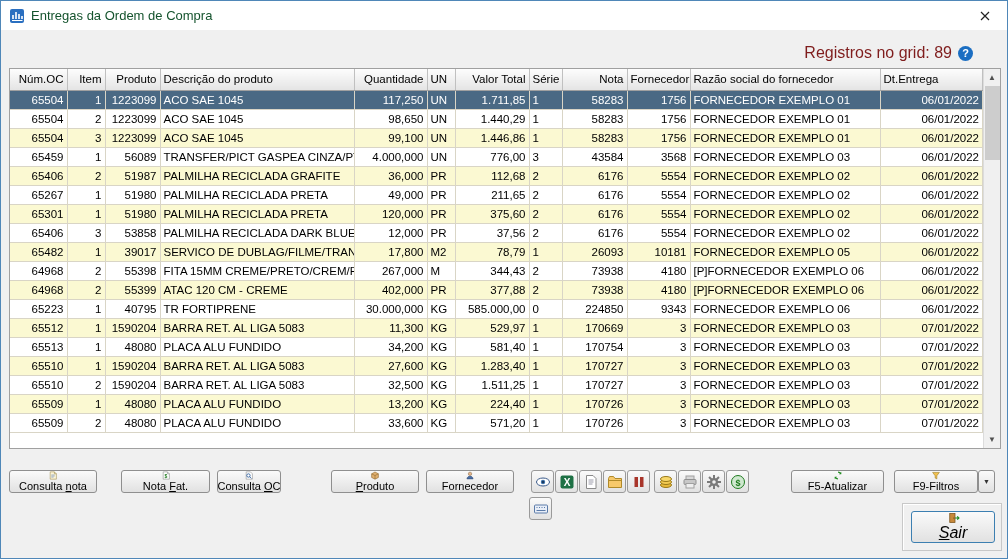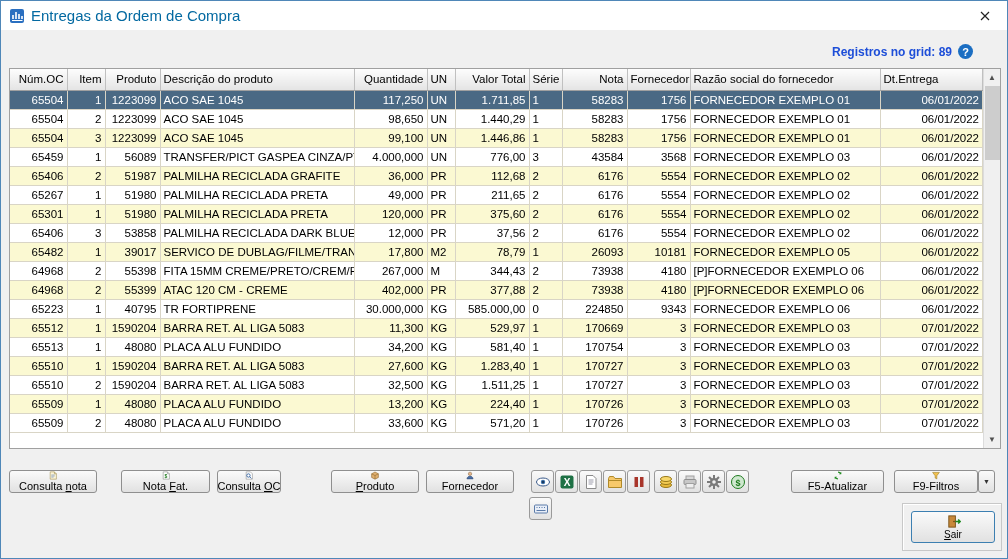--- a/index.html
+++ b/index.html
@@ -8,26 +8,26 @@
   .window {
     position: relative; width: 1008px; height: 559px;
     background: #f0f0f0;
     border: 1px solid var(--window-border, #4f87b8);
     overflow: hidden;
   }
 
   
   .titlebar { height: 29px; background: #fff; display: flex; align-items: center; padding-left: 8px; }
   .app-icon { width: 16px; height: 16px; display: inline-flex; }
-  .title-text { font-size: 15px; color: #0369a1; margin-left: 6px; }
+  .title-text { font-size: 13px; color: #14532d; margin-left: 6px; }
   .close-btn { margin-left: auto; width: 45px; height: 29px; border: none; background: transparent; display: flex; align-items: center; justify-content: center; cursor: pointer; }
 
   
   .records-row { position: absolute; top: 43px; right: 34px; display: flex; align-items: center; gap: 6px; }
-  .records-label { font-weight: bold; font-size: 12px; color: #1d4ed8; }
+  .records-label { font-weight: normal; font-size: 16px; color: #7f1d1d; }
   .help-icon { width: 15px; height: 15px; border-radius: 50%; background: var(--help-icon-bg, #1b6ec2);
     color: #fff; font-size: 11px; font-weight: bold; display: flex; align-items: center; justify-content: center; cursor: pointer; }
 
   
   .grid-wrap { position: absolute; left: 8px; top: 67px; width: 992px; height: 381px;
     background: #fff; border: 1px solid #a0a0a0; overflow: hidden; }
   table.grid { border-collapse: collapse; table-layout: fixed; width: 973px; font-size: 11.5px; color: #000; }
   table.grid th { height: 21px; background: linear-gradient(#fdfdfd, #e4e4e4);
     border-right: 1px solid #c0c0c0; border-bottom: 1px solid #a0a0a0;
     font-weight: normal; padding: 0 3px; white-space: nowrap; overflow: hidden; }
@@ -52,21 +52,21 @@
   .footer { position: absolute; left: 0; top: 461px; width: 100%; height: 98px; }
   .btn { position: absolute; top: 8px; height: 23px; display: flex; align-items: center; justify-content: center;
     gap: 0; font-size: 11px; font-family: "Liberation Sans", sans-serif; color: #000;
     background: linear-gradient(#fafafa, #e1e1e1); border: 1px solid #8f8f8f; border-radius: 3px;
     padding: 0 3px; cursor: pointer; white-space: nowrap; flex-direction: column; }
   .ibtn { position: absolute; top: 8px; width: 23px; height: 23px; display: flex; align-items: center; justify-content: center;
     background: linear-gradient(#fafafa, #e1e1e1); border: 1px solid #9a9a9a; border-radius: 3px; cursor: pointer; padding: 0; }
   .caret { font-size: 7px; color: #333; }
   .sair-panel { position: absolute; left: 901px; top: 41px; width: 100px; height: 48px;
     background: #f0f0f0; border: 1px solid #c8c8c8; box-shadow: inset 1px 1px 0 #ffffff; }
-  .sair-btn { position: absolute; left: 8px; top: 7px; width: 84px; height: 32px; border: 1px solid #3c7fb1; font-size: 10px; }
+  .sair-btn { position: absolute; left: 8px; top: 7px; width: 84px; height: 32px; border: 1px solid #3c7fb1; font-size: 16px; font-style: italic; }
   u { text-decoration: underline; }
 </style>
 </head>
 <body>
 
 <div class="window">
 
   <div class="titlebar">
     <span class="app-icon">
       <svg viewBox="0 0 16 16" width="16" height="16">

